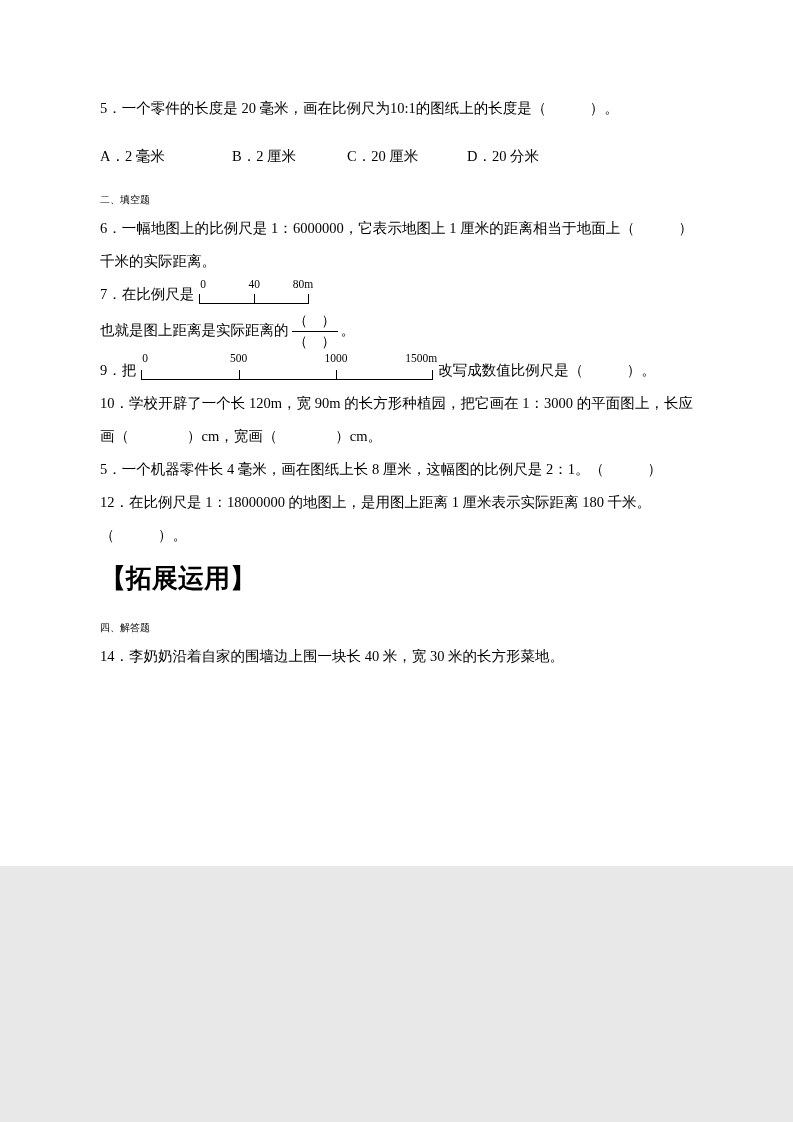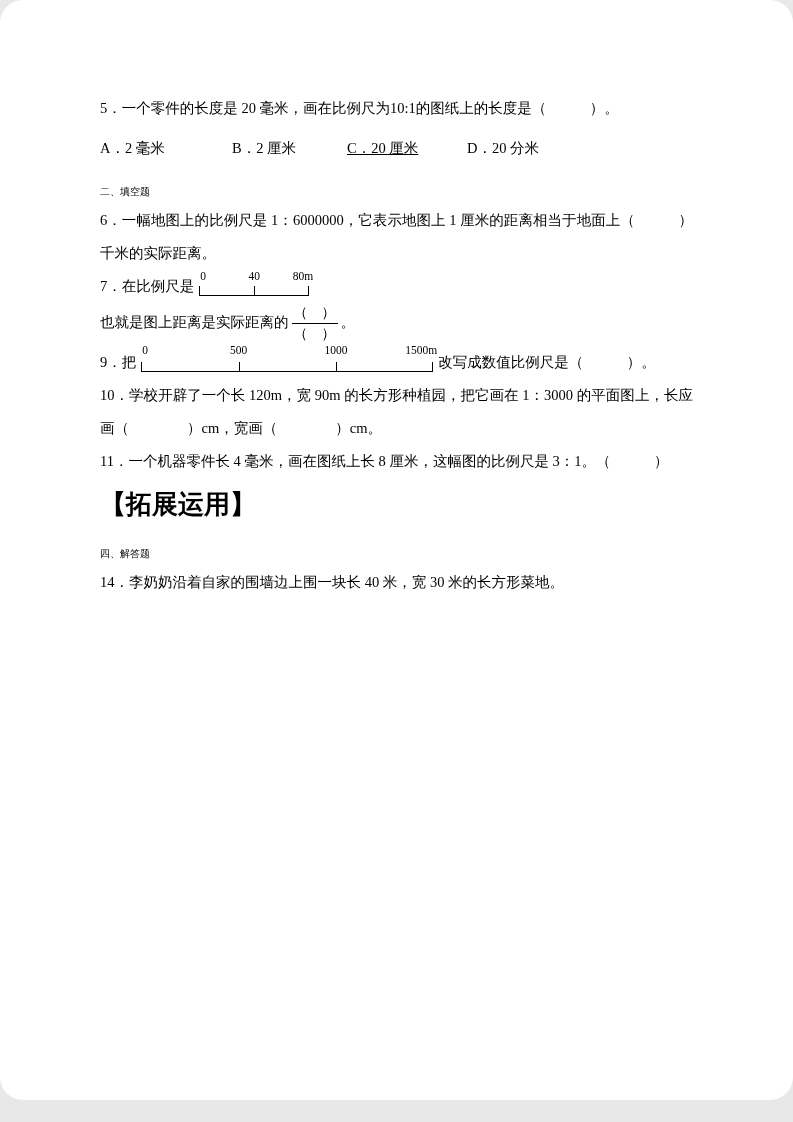--- a/index.html
+++ b/index.html
@@ -1,37 +1,36 @@
 <!DOCTYPE html>
 <html><head>
 <meta charset="utf-8">
 <style>
   html, body { margin: 0; padding: 0; background: #e8e8e8; }
   .page {
     position: relative;
     width: 793px;
-    height: 1100px;
+    height: 866px;
     margin: 0 auto;
     background: #ffffff;
     box-sizing: border-box;
     padding: 92px 100px 0 100px;
     font-family: "Liberation Serif", "DejaVu Serif", serif;
     font-size: 14.5px;
     color: #000000;
     overflow: hidden;
-    border-radius: 23px;
   }
   p.q { margin: 0; line-height: 33px; }
   .just { text-align: justify; }
 
-  .options { display: flex; margin-top: 7px; line-height: 33px; }
+  .options { display: flex; margin-top: 15px; line-height: 33px; }
   .opt { white-space: nowrap; }
   .opt:nth-child(1) { width: 132px; }
   .opt:nth-child(2) { width: 115px; }
-  .opt:nth-child(3) { width: 120px; text-decoration: underline; }
+  .opt:nth-child(3) { width: 120px; }
 
   .sec {
     margin: 15px 0 0 0;
     font-size: 10px;
     font-weight: normal;
     line-height: 24px;
     font-family: "Liberation Sans", "DejaVu Sans", sans-serif;
   }
   .sec-fill  { margin-top: 15px; }
   .sec-judge { margin-top: 10px; }
@@ -126,22 +125,26 @@
       <span class="sb-ruler">
         <span class="sb-tick" style="left:33.33%"></span>
         <span class="sb-tick" style="left:66.67%"></span>
       </span>
     </span><span>改写成数值比例尺是（　　　）。</span>
   </p>
 
   <p class="q just m-q10">10．学校开辟了一个长 120m，宽 90m 的长方形种植园，把它画在 1：3000 的平面图上，长应画（　　　　）cm，宽画（　　　　）cm。</p>
 
 
-  <p class="q m-q11">11．一个机器零件长 4 毫米，画在图纸上长 8 厘米，这幅图的比例尺是 3：1。（　　　）</p>
+  <p class="q m-q11">5．一个机器零件长 4 毫米，画在图纸上长 8 厘米，这幅图的比例尺是 2：1。（　　　）</p>
 
+  <p class="q m-q12">
+    <span>12．在比例尺是 1：18000000 的地图上，是用图上距离 1 厘米表示实际距离 180 千米。</span><br>
+    <span>（　　　）。</span>
+  </p>
 
   <h2 class="banner">【拓展运用】</h2>
 
   <h3 class="sec sec-solve">四、解答题</h3>
 
 
   <p class="q m-q14">14．李奶奶沿着自家的围墙边上围一块长 40 米，宽 30 米的长方形菜地。</p>
 
 </div>
 

